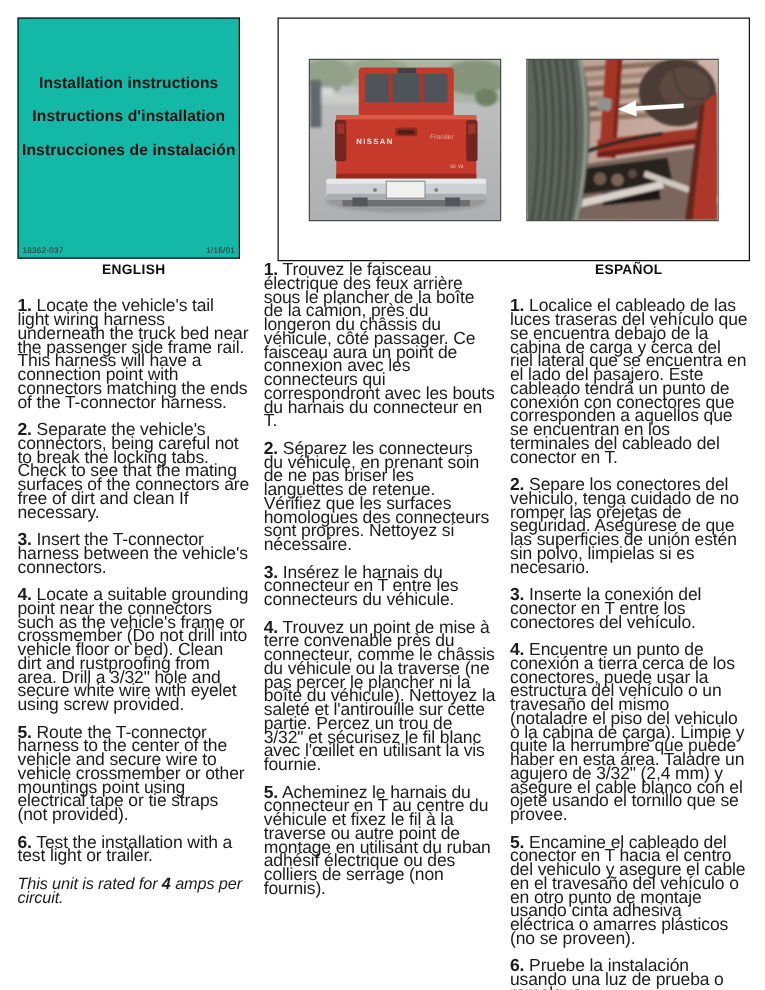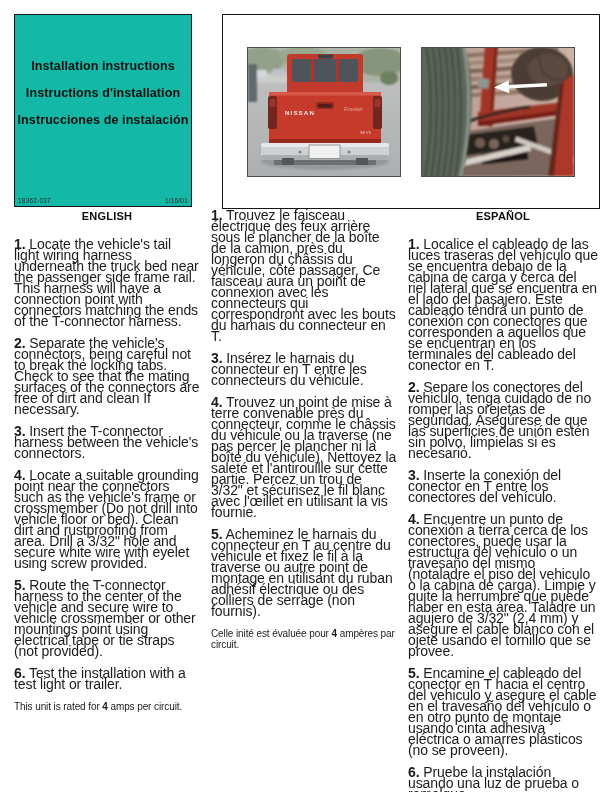--- a/index.html
+++ b/index.html
@@ -25,21 +25,21 @@
   .photo{display:block;border:1px solid #4c4c4c;}
   
   .cols{
     position:absolute;left:14px;top:210px;width:584px;
     display:grid;grid-template-columns:186px 186px 190px;column-gap:11px;
   }
   .col-heading{font-size:11px;font-weight:bold;text-align:center;margin:0 0 17px 0;
                letter-spacing:.25px;color:#0d0d0d;}
   .step{margin:0 0 11px 0;font-size:14px;line-height:11px;letter-spacing:-.1px;color:#1b1b1b;}
   .step b{font-weight:bold;}
-  .rating{margin:0;font-size:10px;line-height:11px;letter-spacing:-.1px;color:#1b1b1b;}
+  .rating{margin:0;font-size:13px;line-height:11px;letter-spacing:-.1px;color:#1b1b1b;font-style:italic;}
   .rating b{font-weight:bold;}
 </style>
 </head>
 <body>
 
 <div class="page">
 
   <div class="title-box">
     <div class="titles">
       <div class="title-line">Installation instructions</div>
@@ -177,24 +177,24 @@
       <p class="step"><b>2.</b> <span>Separate the vehicle's connectors, being careful not to break the locking tabs. Check to see that the mating surfaces of the connectors are free of dirt and clean If necessary.</span></p>
       <p class="step"><b>3.</b> <span>Insert the T-connector harness between the vehicle's connectors.</span></p>
       <p class="step"><b>4.</b> <span>Locate a suitable grounding point near the connectors such as the vehicle's frame or crossmember (Do not drill into vehicle floor or bed). Clean dirt and rustproofing from area. Drill a 3/32" hole and secure white wire with eyelet using screw provided.</span></p>
       <p class="step"><b>5.</b> <span>Route the T-connector harness to the center of the vehicle and secure wire to vehicle crossmember or other mountings point using electrical tape or tie straps (not provided).</span></p>
       <p class="step"><b>6.</b> <span>Test the installation with a test light or trailer.</span></p>
       <p class="rating"><span>This unit is rated for</span> <b>4</b> <span>amps per circuit.</span></p>
     </section>
 
     <section class="col">
       <p class="step"><b>1.</b> <span>Trouvez le faisceau électrique des feux arrière sous le plancher de la boîte de la camion, près du longeron du châssis du véhicule, côté passager. Ce faisceau aura un point de connexion avec les connecteurs qui correspondront avec les bouts du harnais du connecteur en T.</span></p>
+      <p class="step"><b>2.</b> <span>Séparez les connecteurs du véhicule, en prenant soin de ne pas briser les languettes de retenue. Vérifiez que les surfaces homologues des connecteurs sont propres. Nettoyez si nécessaire.</span></p>
       <p class="step"><b>3.</b> <span>Insérez le harnais du connecteur en T entre les connecteurs du véhicule.</span></p>
       <p class="step"><b>4.</b> <span>Trouvez un point de mise à terre convenable près du connecteur, comme le châssis du véhicule ou la traverse (ne pas percer le plancher ni la boîte du véhicule). Nettoyez la saleté et l'antirouille sur cette partie. Percez un trou de 3/32" et sécurisez le fil blanc avec l'œillet en utilisant la vis fournie.</span></p>
       <p class="step"><b>5.</b> <span>Acheminez le harnais du connecteur en T au centre du véhicule et fixez le fil à la traverse ou autre point de montage en utilisant du ruban adhésif électrique ou des colliers de serrage (non fournis).</span></p>
-      <p class="rating"><span>Celle inité est évaluée pour</span> <b>4</b> <span>ampères par circuit.</span></p>
     </section>
 
     <section class="col">
       <h2 class="col-heading">ESPAÑOL</h2>
       <p class="step"><b>1.</b> <span>Localice el cableado de las luces traseras del vehículo que se encuentra debajo de la cabina de carga y cerca del riel lateral que se encuentra en el lado del pasajero. Este cableado tendrá un punto de conexión con conectores que corresponden a aquellos que se encuentran en los terminales del cableado del conector en T.</span></p>
       <p class="step"><b>2.</b> <span>Separe los conectores del vehiculo, tenga cuidado de no romper las orejetas de seguridad. Asegúrese de que las superficies de unión estén sin polvo, limpielas si es necesario.</span></p>
       <p class="step"><b>3.</b> <span>Inserte la conexión del conector en T entre los conectores del vehículo.</span></p>
       <p class="step"><b>4.</b> <span>Encuentre un punto de conexión a tierra cerca de los conectores, puede usar la estructura del vehículo o un travesaño del mismo (notaladre el piso del vehiculo o la cabina de carga). Limpie y quite la herrumbre que puede haber en esta área. Taladre un agujero de 3/32" (2,4 mm) y asegure el cable blanco con el ojete usando el tornillo que se provee.</span></p>
       <p class="step"><b>5.</b> <span>Encamine el cableado del conector en T hacia el centro del vehiculo y asegure el cable en el travesaño del vehículo o en otro punto de montaje usando cinta adhesiva eléctrica o amarres plásticos (no se proveen).</span></p>
       <p class="step"><b>6.</b> <span>Pruebe la instalación usando una luz de prueba o remolque.</span></p>

